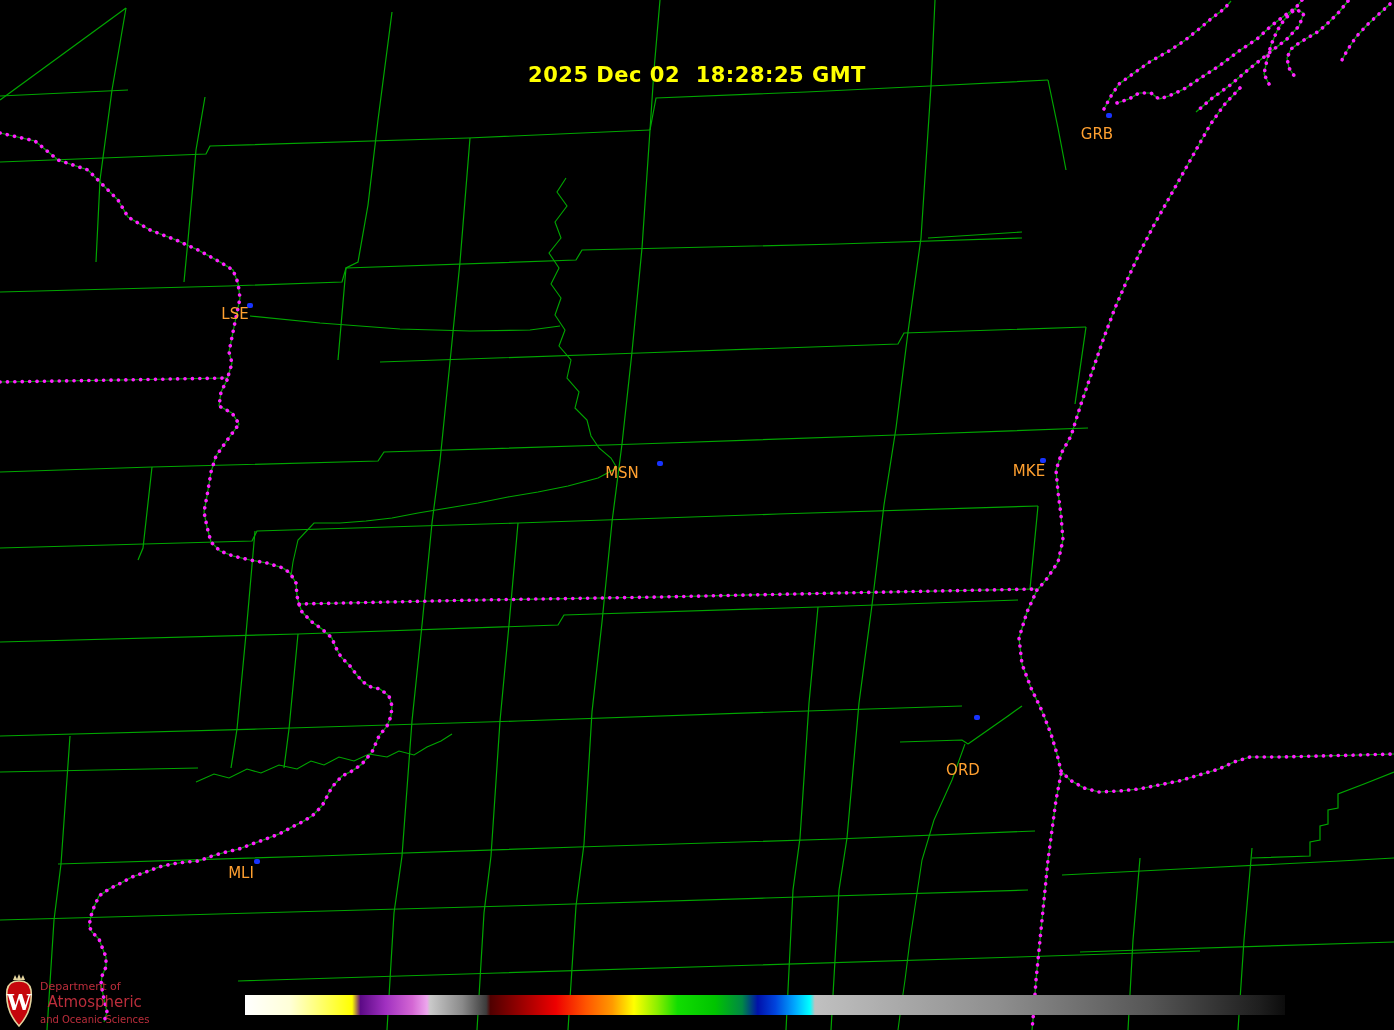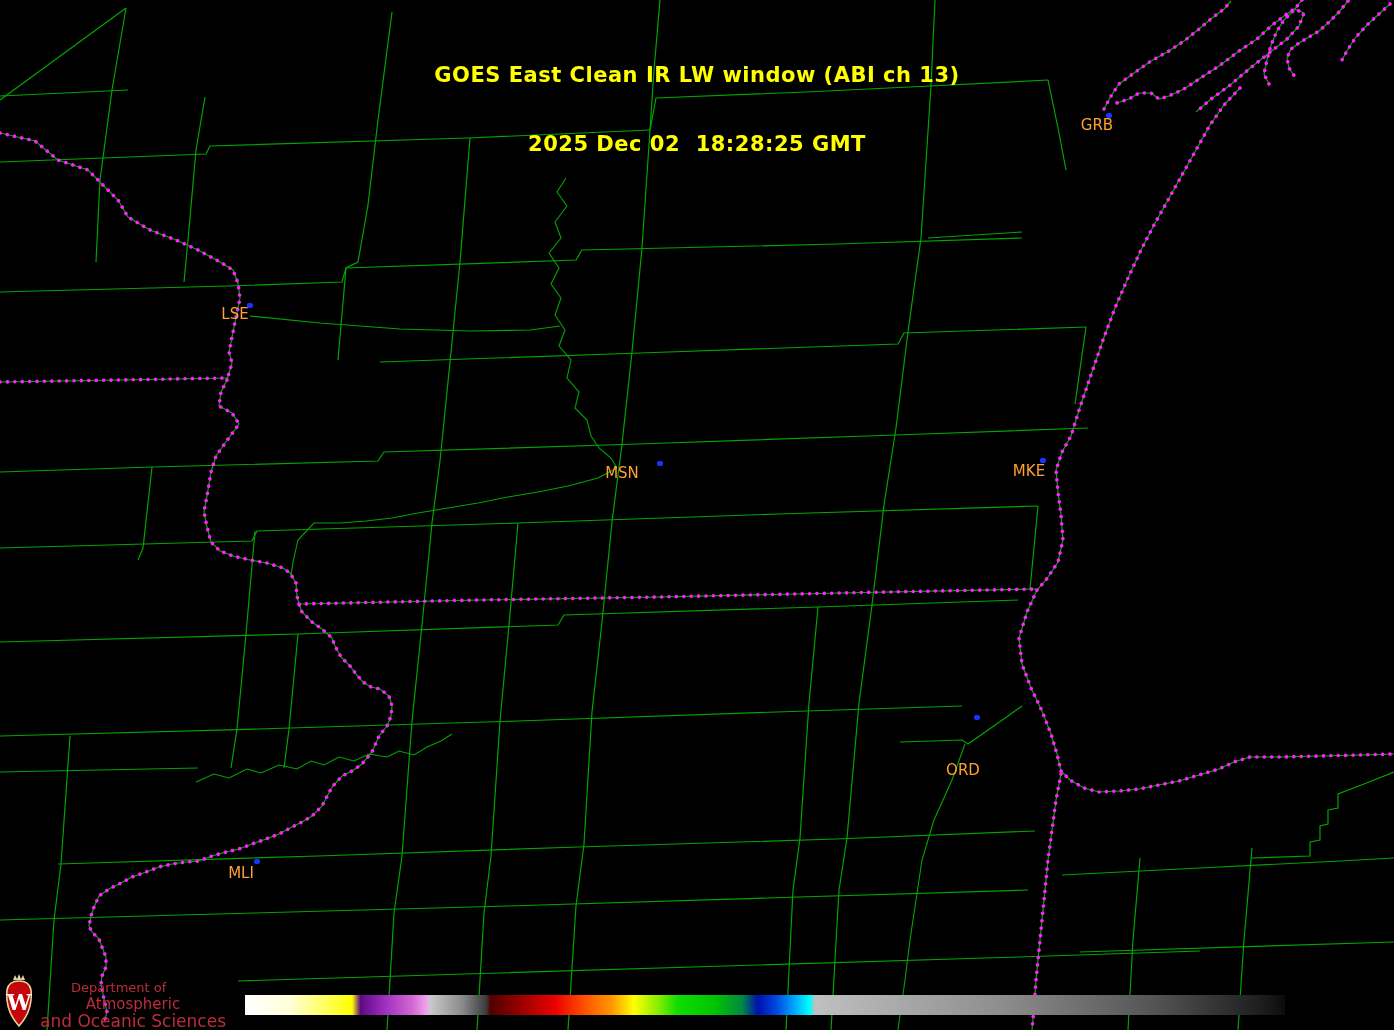--- a/index.html
+++ b/index.html
@@ -20,23 +20,23 @@
     white-space:pre;letter-spacing:0.5px;
   }
   .station{position:absolute;}
   .station .dot{position:absolute;width:6px;height:5px;border-radius:2px;
     background:var(--dot-color,#1733ff);}
   .station .lbl{position:absolute;transform:translate(-50%,-50%);
     color:var(--station-color,#ffa030);font-size:15px;white-space:nowrap;}
   .colorbar{position:absolute;}
   .logo{position:absolute;left:4px;top:974px;display:flex;}
   .logo-text{margin-left:6px;color:var(--logo-color,#bb2d3b);}
-  .logo-dept{font-size:13px;margin-top:6px;margin-left:31px;}
+  .logo-dept{font-size:11px;margin-top:6px;}
   .logo-l1{font-size:15px;line-height:17px;margin-top:1px;text-align:center;}
-  .logo-l2{font-size:17px;line-height:17px;text-align:right;}
+  .logo-l2{font-size:10px;line-height:17px;text-align:right;}
 </style>
 </head>
 <body>
 
 <div class="stage" style="--bg: #000000; --county-color: #00a600; --border-dot: #ff22ff; --title-color: #ffff00; --station-color: #ffa030; --dot-color: #1733ff; --logo-color: #bb2d3b;">
 
   <svg class="map" width="1394" height="1030" viewBox="0 0 1394 1030">
       <polyline points="0,96 128,90" class="county"></polyline>
       <polyline points="0,100 126,8" class="county"></polyline>
       <polyline points="126,8 112,90 100,180 96,262" class="county"></polyline>
@@ -99,28 +99,27 @@
       <polyline points="1117,103 1129,99 1139,93 1151,93 1159,99 1169,96 1184,89 1199,79 1219,66 1239,51 1257,39 1271,26 1284,16 1294,9 1304,13 1299,26 1287,39 1269,53 1249,69 1229,86 1211,99 1196,112" class="border-dots"></polyline>
       <polyline points="1240,88 1224,105 1210,125 1196,150 1182,175 1168,200 1154,225 1141,250 1128,278 1115,308 1103,340 1092,372 1081,404 1071,436 1062,452 1056,470 1058,492 1061,515 1063,540 1058,562 1046,580 1037,590 1027,612 1019,638 1022,664 1031,688 1042,711 1051,734 1057,754 1061,771" class="border-dots"></polyline>
       <polyline points="1061,771 1070,780 1084,788 1099,792 1119,791 1139,789 1159,785 1179,781 1199,775 1219,769 1234,762 1250,757 1280,757 1320,756 1360,755 1394,754" class="border-dots"></polyline>
       <polyline points="1061,774 1056,800 1052,830 1048,860 1045,890 1042,920 1039,950 1036,980 1034,1008 1032,1030" class="border-dots"></polyline>
       <polyline points="1302,0 1294,10 1284,20 1277,31 1271,45 1267,60 1264,74 1269,84" class="border-dots"></polyline>
       <polyline points="1348,1 1339,12 1329,22 1319,31 1309,37 1299,43 1291,49 1287,58 1289,68 1295,77" class="border-dots"></polyline>
       <polyline points="1390,4 1379,14 1367,25 1356,37 1348,49 1342,60" class="border-dots"></polyline>
     </svg>
 
   <div class="title">
-    <div>GOES East Clean IR LW window (ABI ch 13)</div>
     <div>2025 Dec 02  18:28:25 GMT</div>
   </div>
 
   <div>
       <div class="station">
         <div class="dot" style="left: 1106px; top: 113px;"></div>
-        <div class="lbl" style="left: 1097px; top: 125px;">GRB</div>
+        <div class="lbl" style="left: 1097px; top: 134px;">GRB</div>
       </div>
       <div class="station">
         <div class="dot" style="left: 247px; top: 303px;"></div>
         <div class="lbl" style="left: 235px; top: 314px;">LSE</div>
       </div>
       <div class="station">
         <div class="dot" style="left: 657px; top: 461px;"></div>
         <div class="lbl" style="left: 622px; top: 473px;">MSN</div>
       </div>
       <div class="station">

